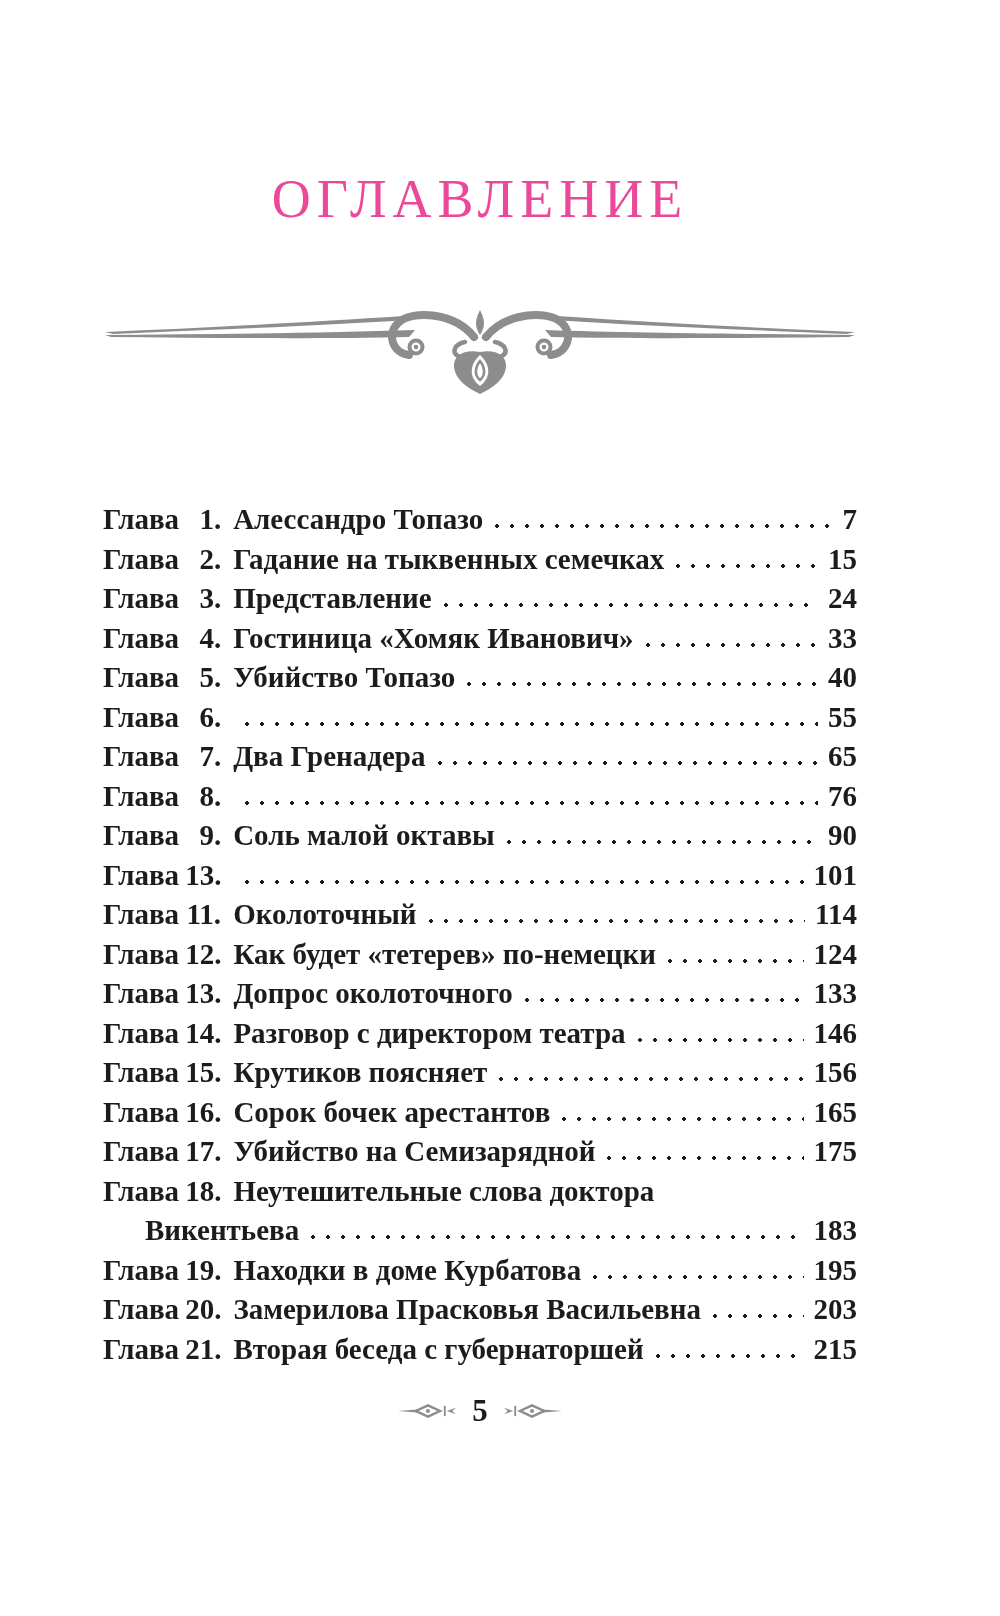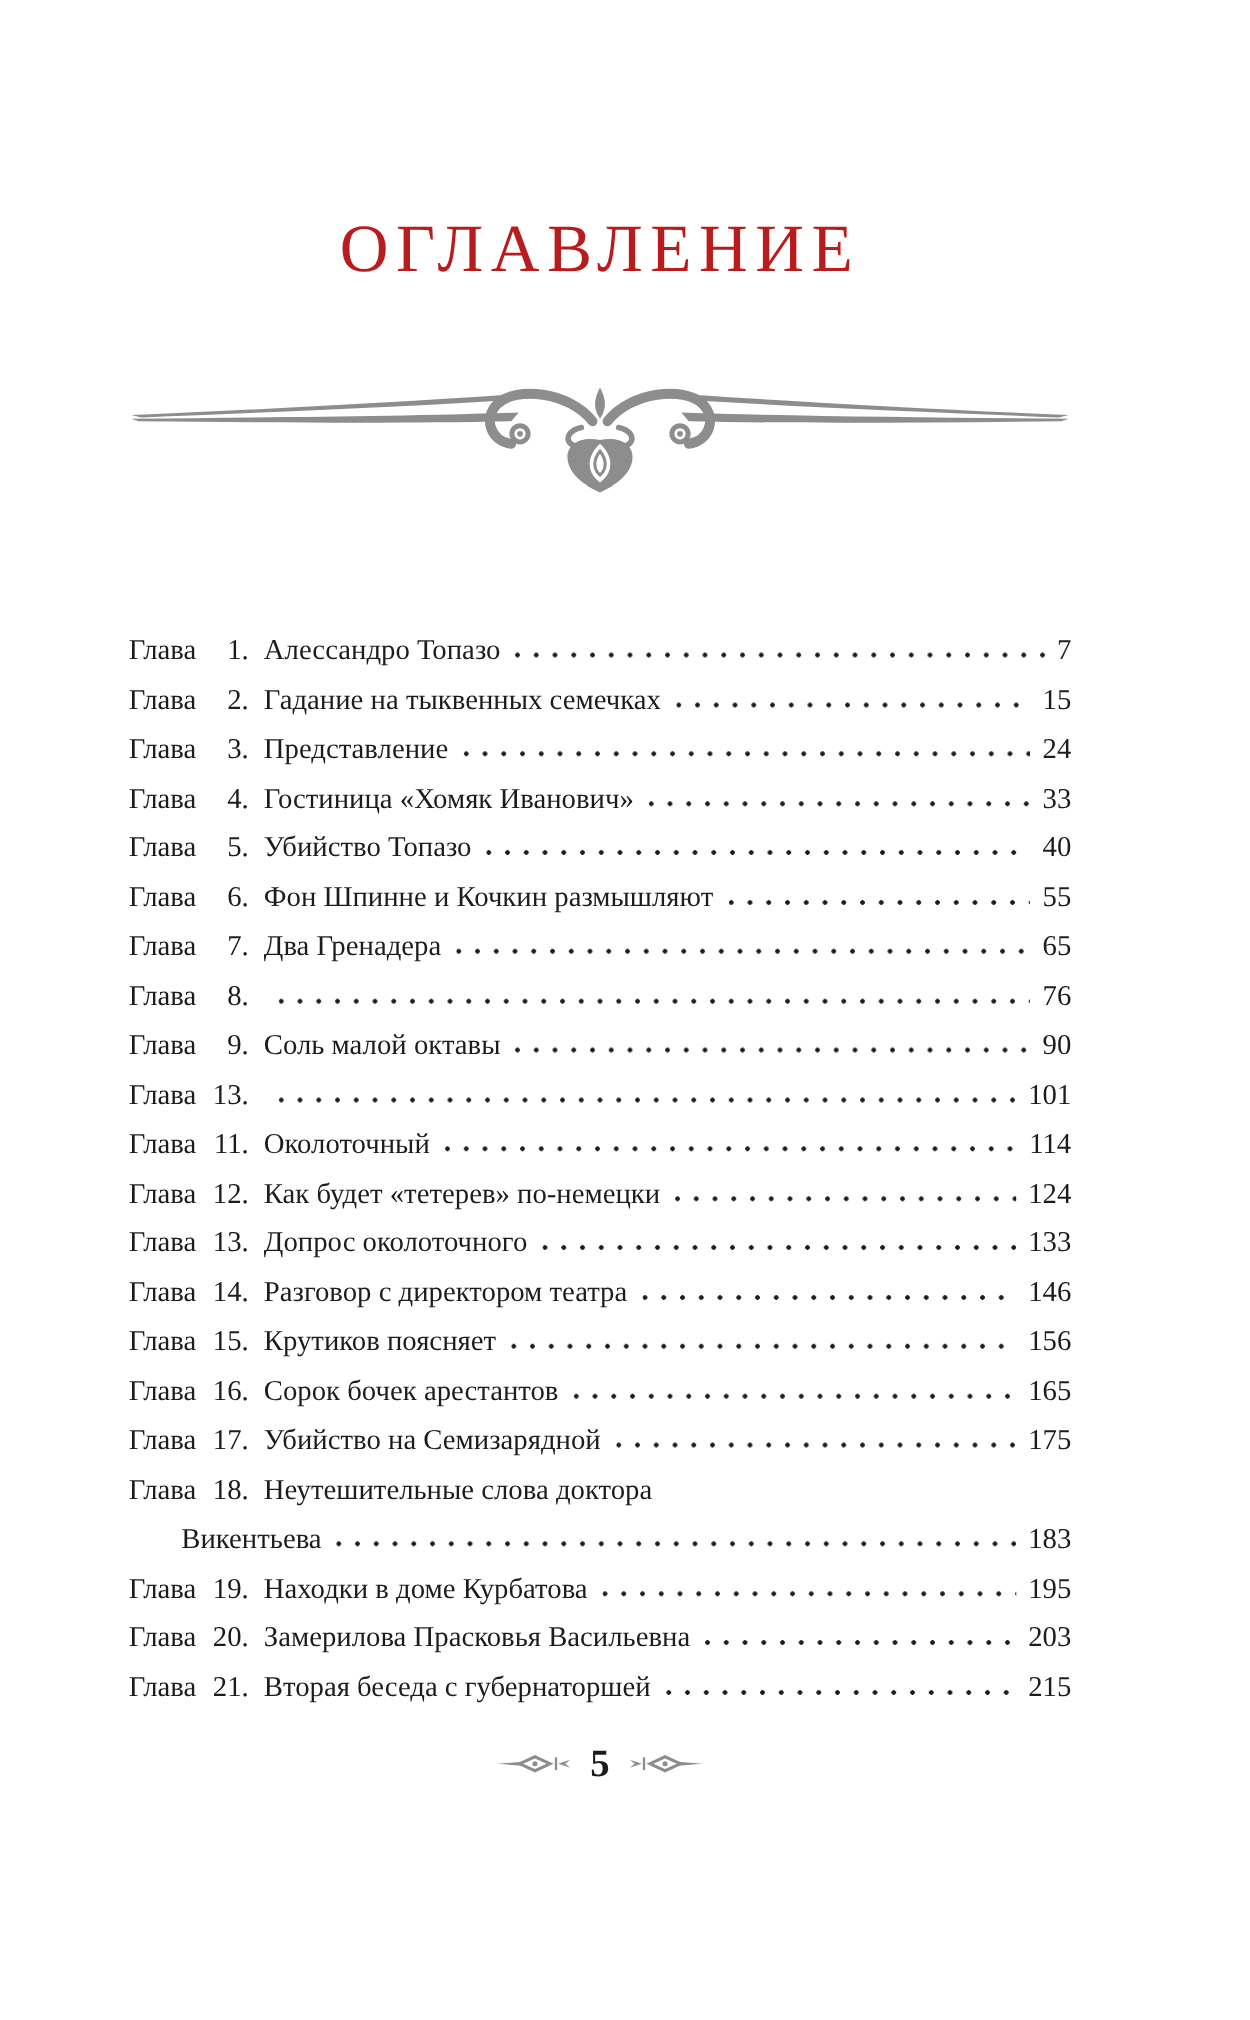--- a/index.html
+++ b/index.html
@@ -9,31 +9,32 @@
     color:#1c1c1c;
     overflow:hidden;
   }
   .page{width:754px;margin:0 0 0 103px;}
   .page-title{
     margin:168px 0 0 0;
     font-size:54px;
     font-weight:normal;
     text-align:center;
     letter-spacing:6px;
-    color:#b91c1c;
+    color:#ec4899;
   }
   .divider{margin-top:78px;}
   .divider svg{display:block;width:100%;height:auto;}
   .toc{margin-top:100px;}
   .toc-line{
     display:flex;
     align-items:baseline;
-    font-size:23px;
+    font-size:29px;
     line-height:39.5px;
     white-space:nowrap;
+    font-weight:bold;
   }
   .toc-line.cont{padding-left:42px;justify-content:space-between;}
   .chap-word{flex:0 0 auto;}
   .chap-num{
     flex:0 0 auto;
     display:inline-block;
     min-width:36px;
     text-align:right;
     margin:0 12px 0 6px;
   }
@@ -162,21 +163,20 @@
           <span class="leader"></span>
           <span class="page-num">40</span>
         </div>
 
       </div>
 
       <div class="toc-entry">
         <div class="toc-line">
           <span class="chap-word">Глава</span>
           <span class="chap-num">6.</span>
-          <span class="chap-title">Фон Шпинне и Кочкин размышляют</span>
           <span class="leader"></span>
           <span class="page-num">55</span>
         </div>
 
       </div>
 
       <div class="toc-entry">
         <div class="toc-line">
           <span class="chap-word">Глава</span>
           <span class="chap-num">7.</span>

